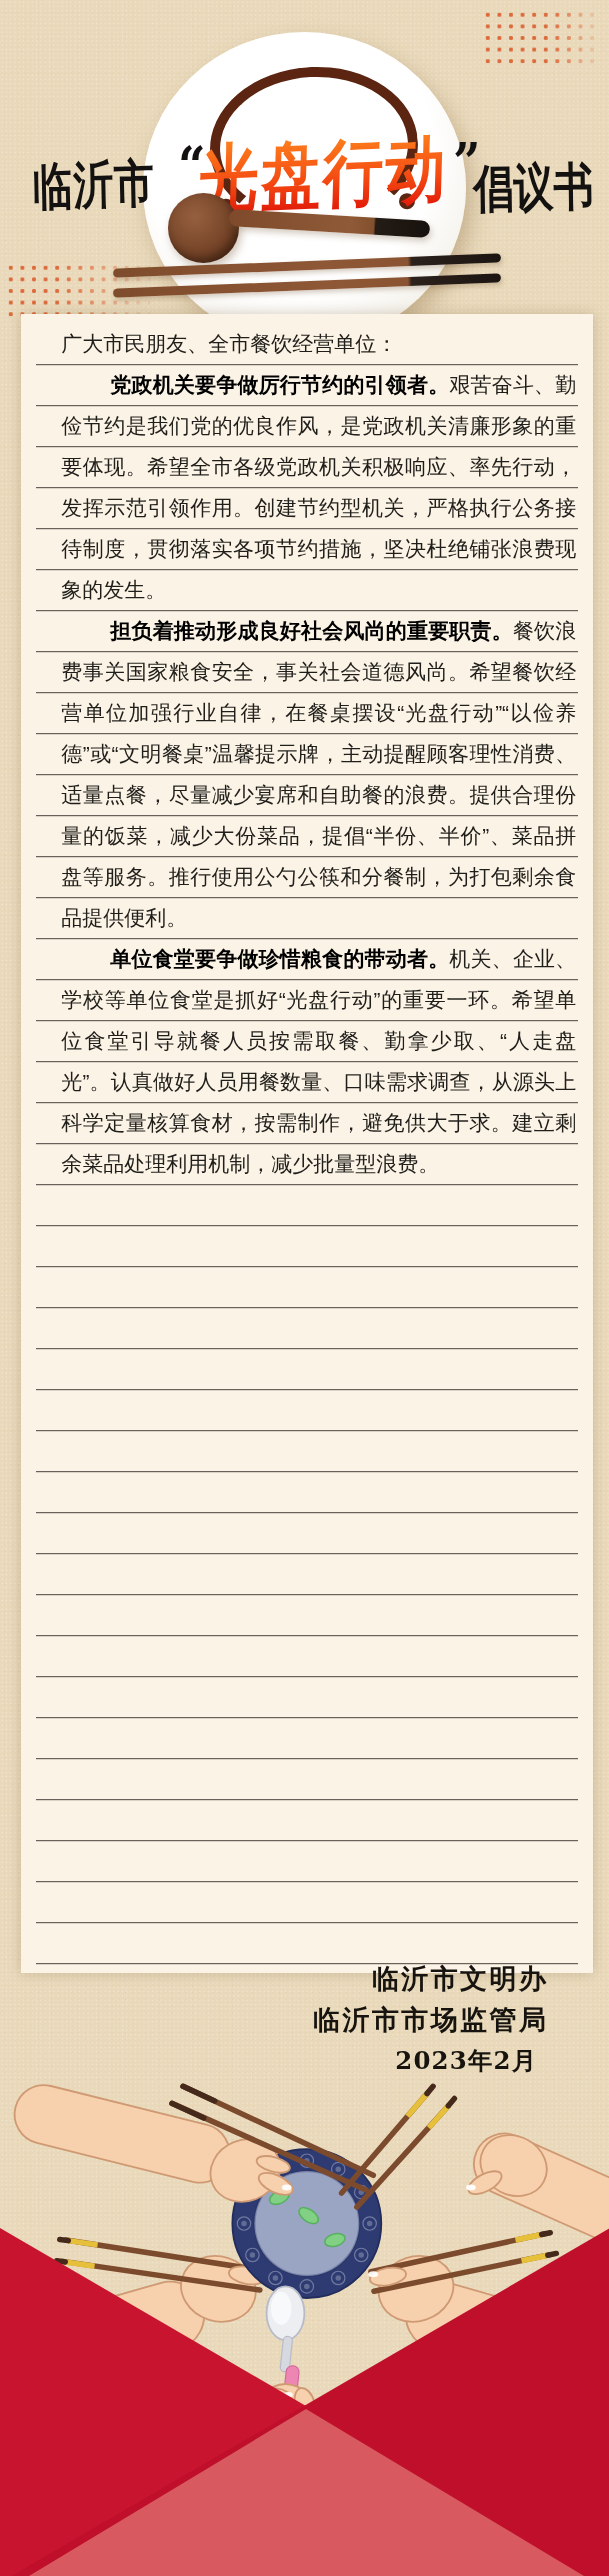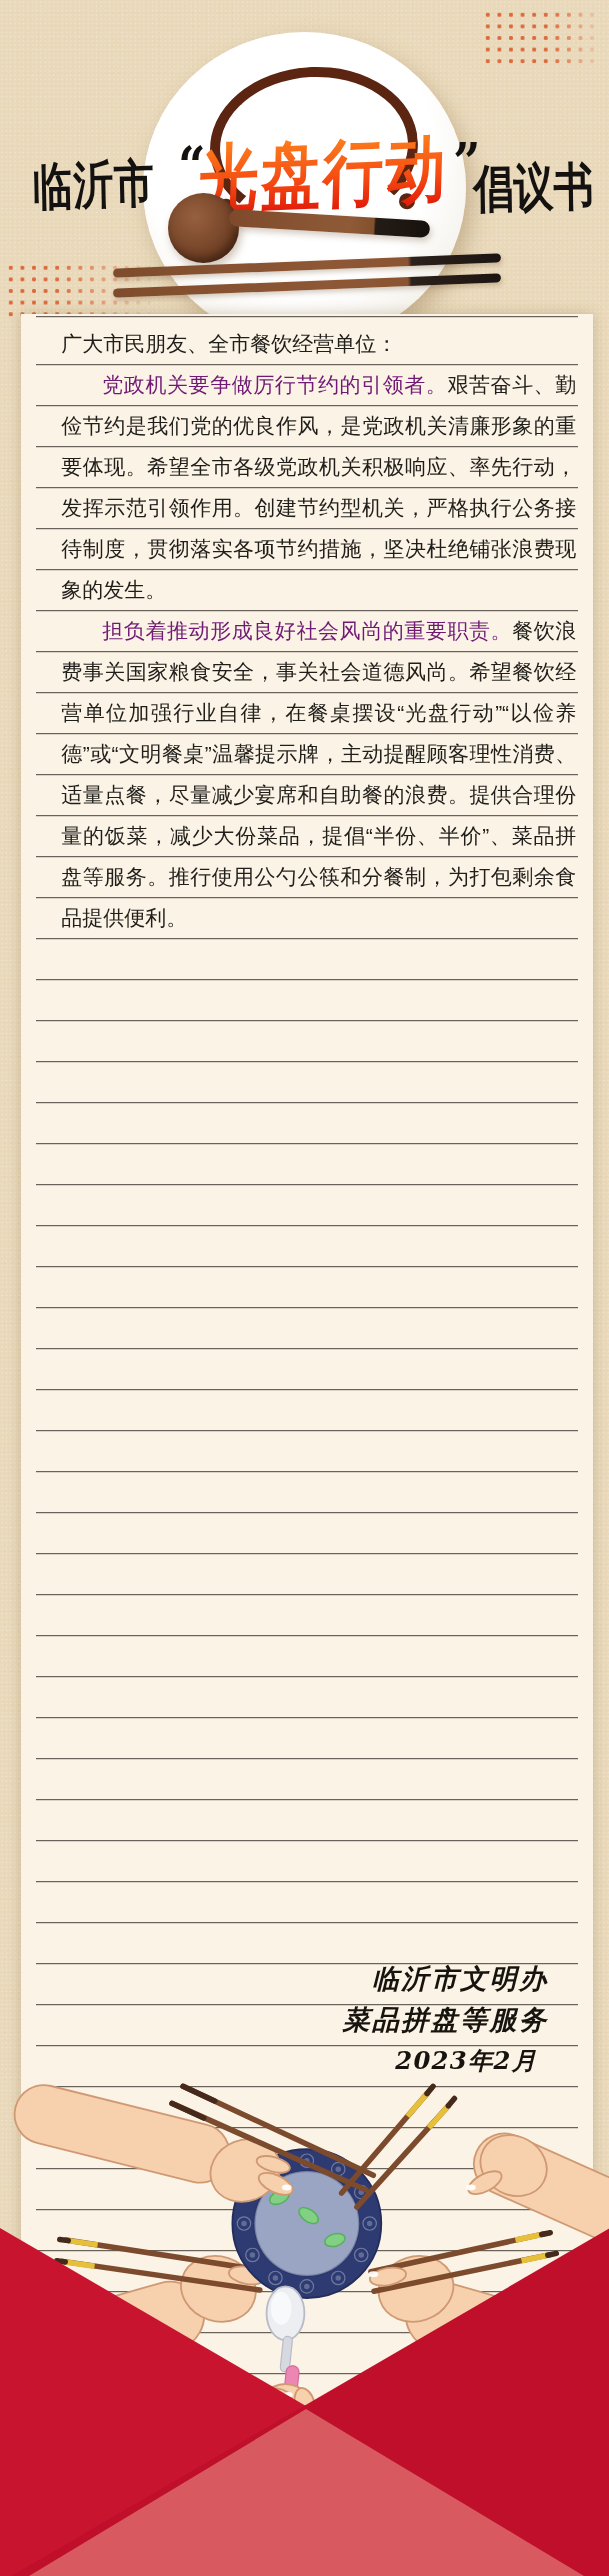--- a/index.html
+++ b/index.html
@@ -59,40 +59,40 @@
     transform:rotate(3.4deg);box-shadow:1.8px 3.7px 6.1px rgba(120,90,55,.3);
   }
   .chopstick{
     position:absolute;left:113px;width:388px;height:8.5px;border-radius:4.3px;
     background:linear-gradient(90deg,#7e4c2c 0%,#8e5736 55%,#8a5433 76%,#2c211b 77%,#1c1512 100%);
     transform:rotate(-2.3deg);box-shadow:1.2px 3px 4.9px rgba(120,90,55,.3);
   }
   .cs1{top:261px;} .cs2{top:281px;}
   
   .paper{
-    position:absolute;left:21.3px;top:314px;width:572px;height:2262px;
+    position:absolute;left:21.3px;top:314px;width:572px;height:1659px;
     background:#fbf3e5;box-shadow:0 0 12.2px rgba(120,92,52,.3);
   }
   .rules{
     position:absolute;left:15.2px;right:15.2px;top:0;bottom:0;
     background-image:repeating-linear-gradient(to bottom,transparent 0,transparent 40px,#46413a 40px,#46413a 41px);
     background-position:0 10.2px;
   }
   .content{
     position:absolute;left:40px;right:17px;top:9.1px;
     font-size:21px;line-height:41px;color:#201e1b;text-align:justify;
     font-family:"Liberation Sans",sans-serif;
   }
   .content p{margin:0;padding:0;}
   .para{text-indent:41px;}
-  .lead{color:#701a75;font-weight:400;}
+  .lead{color:#000000;font-weight:700;margin-left:8px;}
   .sign-block{
     position:absolute;top:1644px;left:40px;right:45px;text-align:right;
     line-height:41px;color:#17140f;
-    font-family:"DejaVu Serif",serif;font-style:italic;font-weight:700;
+    font-family:"DejaVu Serif",serif;font-weight:700;
   }
   .sign-line{font-size:27px;letter-spacing:2.4px;}
   .date-line{font-size:24.4px;letter-spacing:1.2px;padding-right:11px;text-align:right;}
   
   .illu{position:absolute;left:0;top:2068px;width:610px;height:427px;pointer-events:none;}
   .skin{fill:#f7d1ae;stroke:#cf9a73;stroke-width:3px;stroke-linejoin:round;}
   .stick{stroke:#7c4b2d;stroke-width:9px;stroke-linecap:round;fill:none;}
   .stick-dark{stroke:#45291a;stroke-width:9px;stroke-linecap:round;}
   .stick-gold{stroke:#e7c03b;stroke-width:9px;stroke-linecap:butt;}
   .nail{fill:#fff;opacity:.92;stroke:none;}
@@ -133,27 +133,28 @@
 <div class="paper">
   <div class="rules"></div>
   <div class="content">
     <p>广大市民朋友、全市餐饮经营单位：</p>
     <div id="para-container">
 
   <p class="para"><b class="lead">党政机关要争做厉行节约的引领者。</b><span>艰苦奋斗、勤俭节约是我们党的优良作风，是党政机关清廉形象的重要体现。希望全市各级党政机关积极响应、率先行动，发挥示范引领作用。创建节约型机关，严格执行公务接待制度，贯彻落实各项节约措施，坚决杜绝铺张浪费现象的发生。</span></p>
 
   <p class="para"><b class="lead">担负着推动形成良好社会风尚的重要职责。</b><span>餐饮浪费事关国家粮食安全，事关社会道德风尚。希望餐饮经营单位加强行业自律，在餐桌摆设“光盘行动”“以俭养德”或“文明餐桌”温馨提示牌，主动提醒顾客理性消费、适量点餐，尽量减少宴席和自助餐的浪费。提供合理份量的饭菜，减少大份菜品，提倡“半份、半价”、菜品拼盘等服务。推行使用公勺公筷和分餐制，为打包剩余食品提供便利。</span></p>
 
+  <p class="para"><b class="lead">单位食堂要争做珍惜粮食的带动者。</b><span>机关、企业、学校等单位食堂是抓好“光盘行动”的重要一环。希望单位食堂引导就餐人员按需取餐、勤拿少取、“人走盘光”。认真做好人员用餐数量、口味需求调查，从源头上科学定量核算食材，按需制作，避免供大于求。建立剩余菜品处理利用机制，减少批量型浪费。</span></p>
 
 
 </div>
   </div>
   <div class="sign-block">
     <div class="sign-line">临沂市文明办</div>
-    <div class="sign-line">菜品拼盘等服务</div>
+    <div class="sign-line">临沂市市场监管局</div>
     <div class="date-line">2023年2月</div>
   </div>
 </div>
 
 <svg class="illu" viewBox="0 0 1000 700">
 
   <g>
     <rect class="skin" x="-60" y="390" width="400" height="112" rx="56" transform="rotate(-16 140 446)"></rect>
     <ellipse class="skin" cx="358" cy="362" rx="62" ry="53" transform="rotate(18 358 362)"></ellipse>
     <line class="stick" x1="432" y1="332" x2="108" y2="282"></line>

